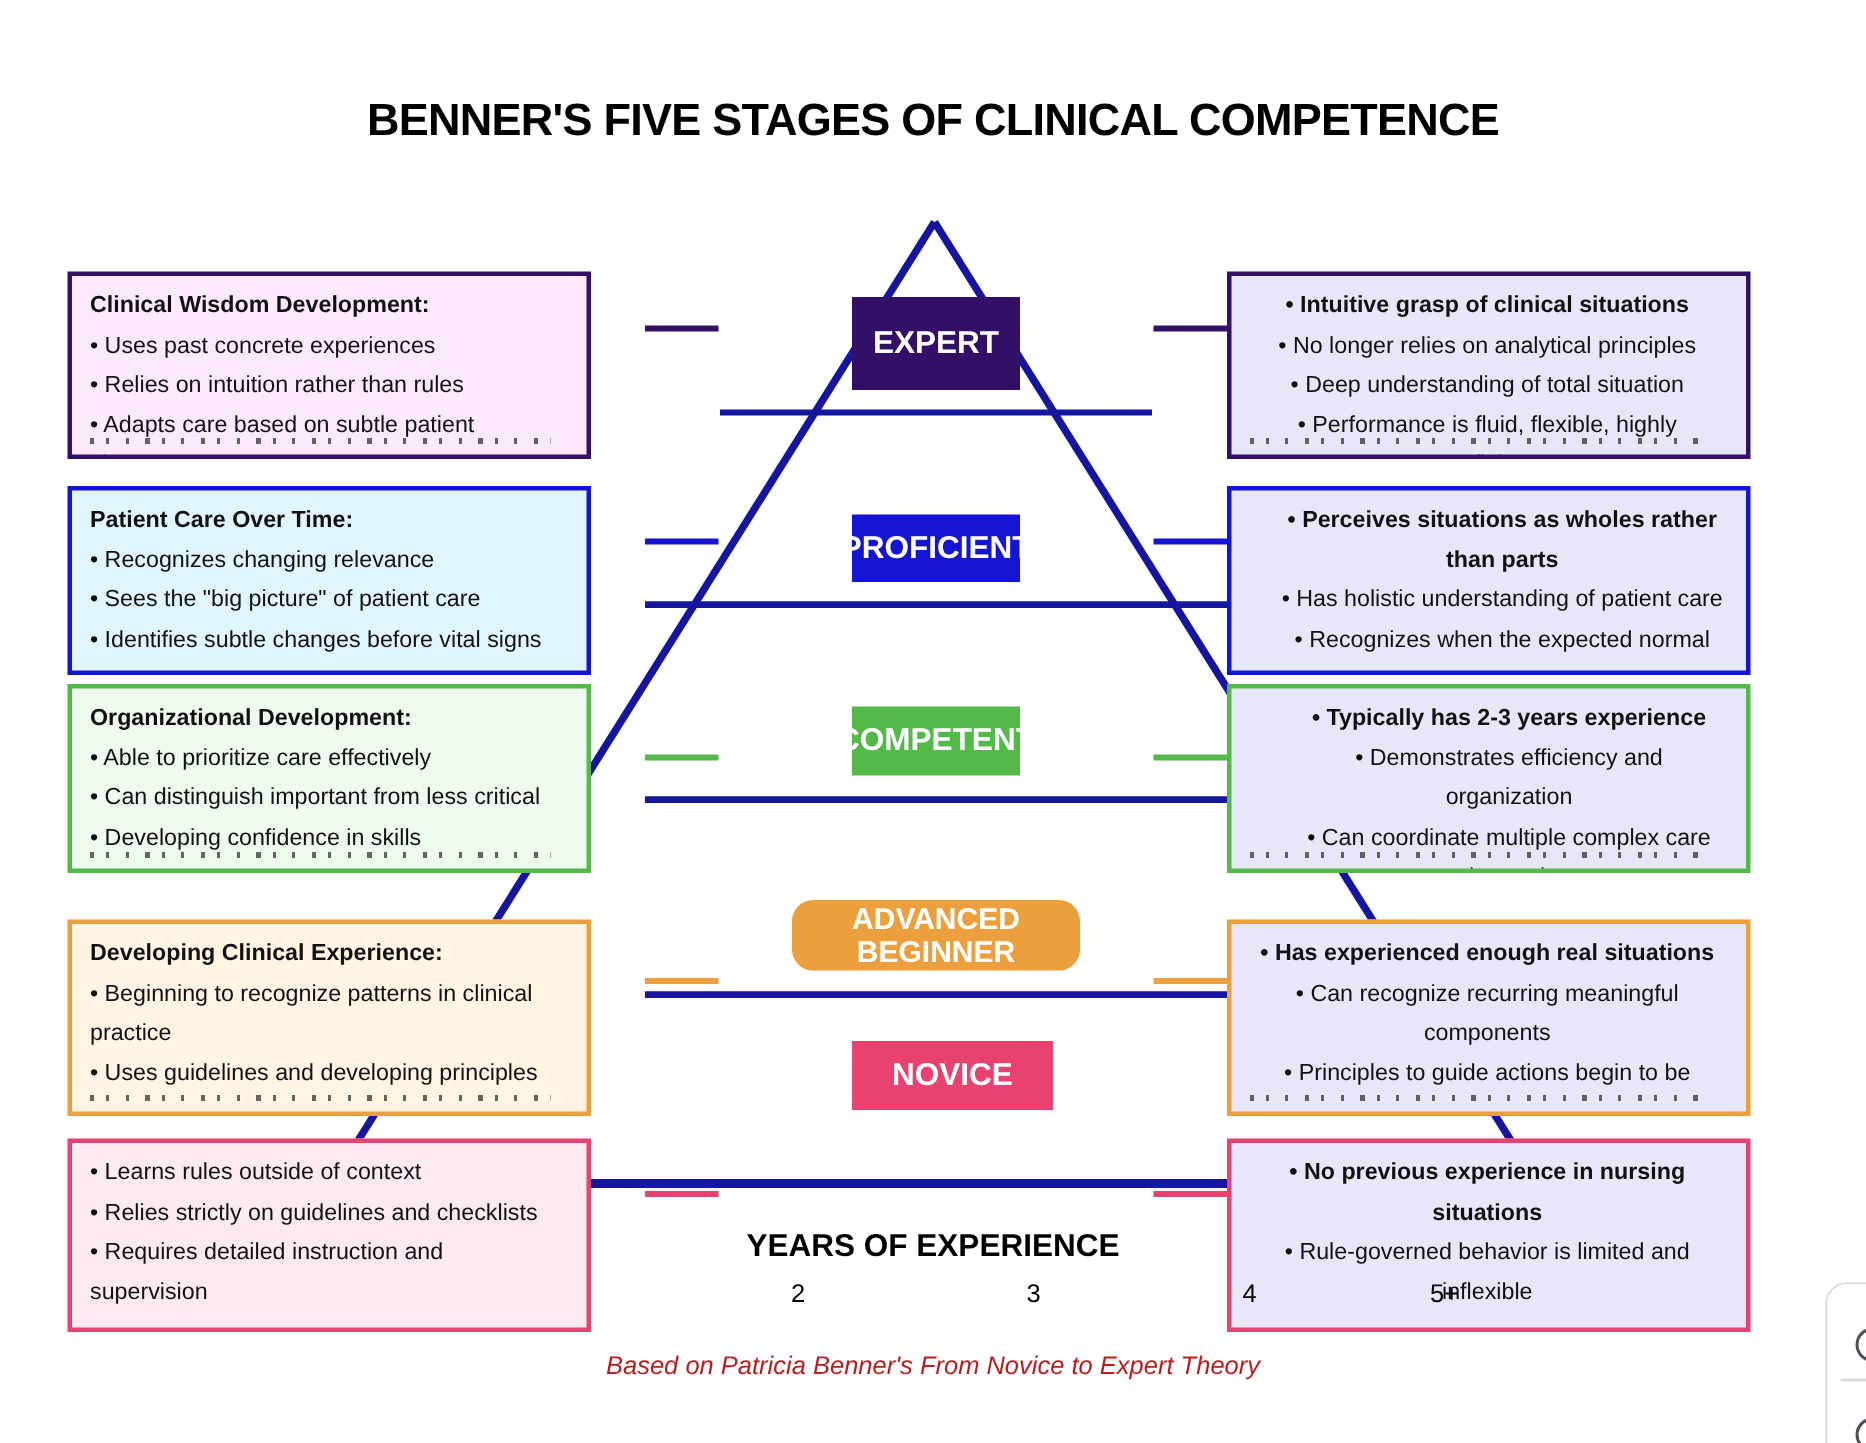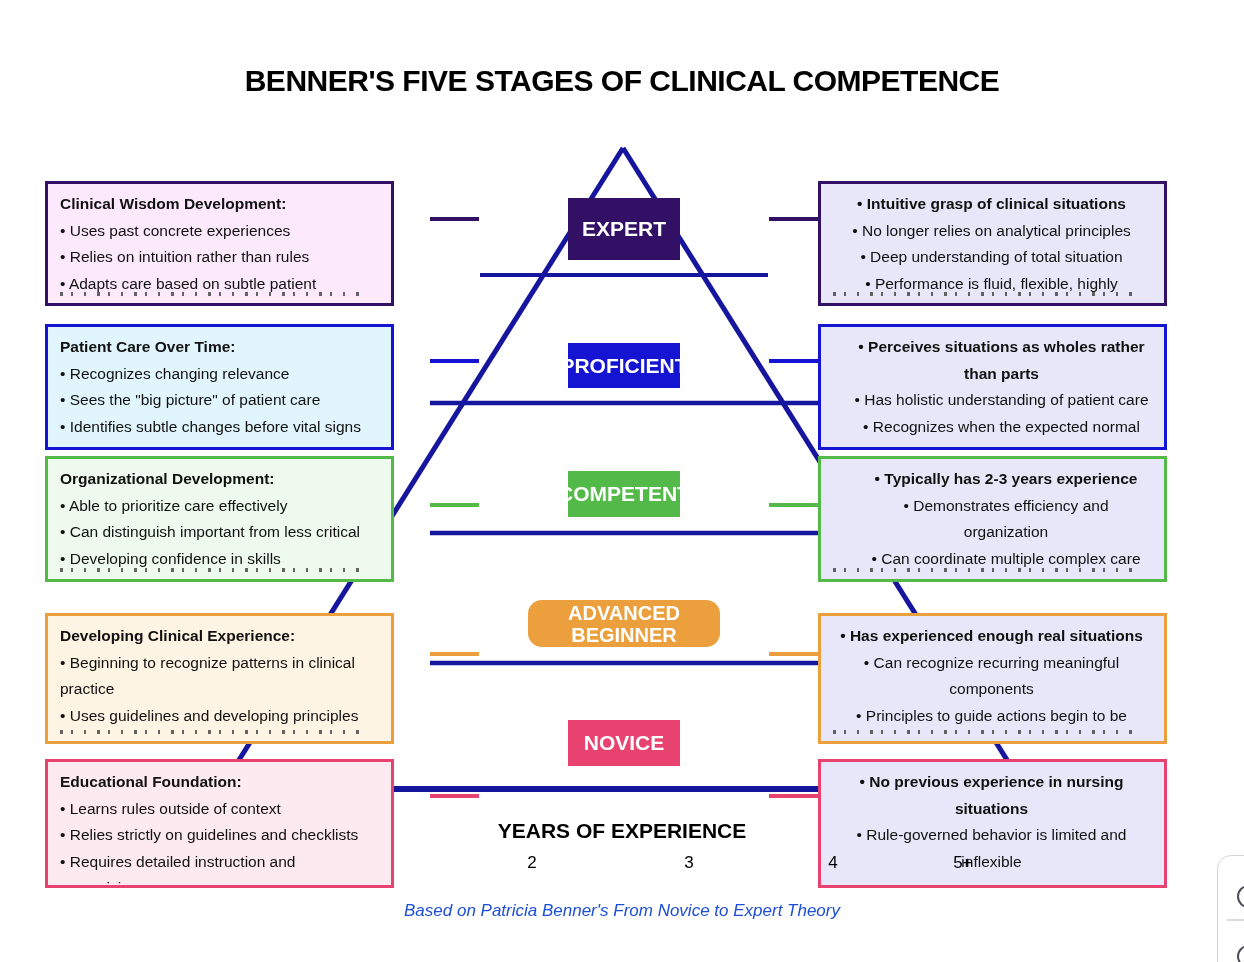--- a/index.html
+++ b/index.html
@@ -4,21 +4,21 @@
 <style>
   html,body{margin:0;padding:0;background:#fff;}
   #canvas{position:relative;width:1244px;height:962px;background:#fff;overflow:hidden;
           font-family:"Liberation Sans",sans-serif;color:#111;}
   .abs{position:absolute;}
 
   
   #main-title{top:20px;left:0;width:100%;text-align:center;font-size:30px;font-weight:800;
               letter-spacing:-0.5px;color:#000;margin-top:44px;}
   #years-label{top:819px;left:0;width:1244px;text-align:center;font-size:21px;font-weight:800;color:#000;z-index:4;}
-  #footer-caption{top:901px;left:0;width:1244px;text-align:center;font-style:italic;font-size:17px;color:#1d4ed8;z-index:4;}
+  #footer-caption{top:901px;left:0;width:1244px;text-align:center;font-style:italic;font-size:17px;color:#b91c1c;z-index:4;}
   .tick{top:853px;font-size:17px;color:#000;transform:translateX(-50%);z-index:4;}
 
   
   #pyramid-svg{top:0;left:0;z-index:1;}
 
   
   .info-box{width:349px;box-sizing:border-box;border:3px solid #000;padding:7px 14px 0 12px;
             font-size:15.5px;line-height:26.5px;overflow:hidden;z-index:2;}
   .info-box .hd{font-weight:bold;}
   .line{white-space:normal;}
@@ -40,21 +40,21 @@
       transparent 13px 24px,#333 24px 26px,transparent 26px 37px);}
 
   
   .stage-label{display:flex;align-items:center;justify-content:center;overflow:hidden;
                color:#fff;font-weight:800;font-size:21px;white-space:nowrap;text-align:center;z-index:3;}
   #stage-expert{left:568px;top:198px;width:112px;height:62px;background:#321065;}
   #stage-proficient{left:568px;top:343px;width:112px;height:45px;background:#1414d2;}
   #stage-competent{left:568px;top:471px;width:112px;height:46px;background:#53ba4a;}
   #stage-advanced-beginner{left:528px;top:600px;width:192px;height:47px;background:#eba03d;
                white-space:normal;font-size:20px;line-height:22px;border-radius:14px;}
-  #stage-novice{left:568px;top:720px;width:112px;height:46px;background:#e84370;}
+  #stage-novice{left:568px;top:694px;width:134px;height:46px;background:#e84370;}
 
   
   #control-panel{left:1217px;top:855px;width:90px;height:120px;background:#fff;
      border:1.5px solid #d4d4dd;border-radius:14px;z-index:5;}
   .ctl-icon{position:absolute;left:19px;width:19px;height:19px;border:2px solid #4d4d59;border-radius:50%;}
   #ctl-top{top:29px;} #ctl-bottom{top:89px;}
   #ctl-divider{position:absolute;left:9px;top:63px;width:70px;height:1.5px;background:#d9d9e0;}
 </style>
 </head>
 <body>
@@ -110,21 +110,20 @@
     <div class="line">• Developing confidence in skills</div>
     <div class="remnant"></div>
   </div>
   <div id="box-l4" class="abs info-box left-col row4">
     <div class="hd">Developing Clinical Experience:</div>
     <div class="line">• Beginning to recognize patterns in clinical practice</div>
     <div class="line">• Uses guidelines and developing principles</div>
     <div class="remnant"></div>
   </div>
   <div id="box-l5" class="abs info-box left-col row5">
-    <div class="hd">Educational Foundation:</div>
     <div class="line">• Learns rules outside of context</div>
     <div class="line">• Relies strictly on guidelines and checklists</div>
     <div class="line">• Requires detailed instruction and supervision</div>
   </div>
 
   <div id="box-r1" class="abs info-box right-col row1">
     <div class="line">• Intuitive grasp of clinical situations</div>
     <div class="line">• No longer relies on analytical principles</div>
     <div class="line">• Deep understanding of total situation</div>
     <div class="line">• Performance is fluid, flexible, highly proficient</div>

